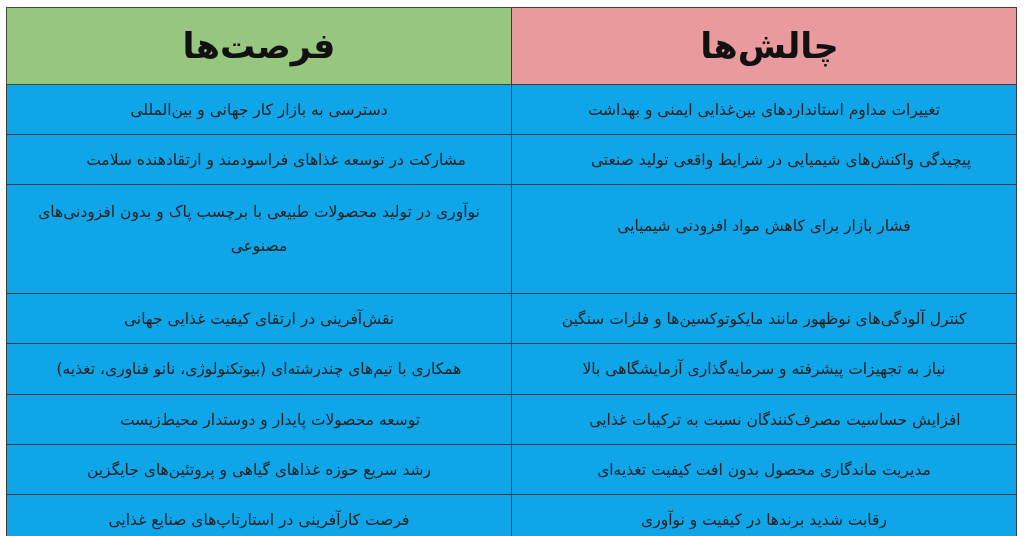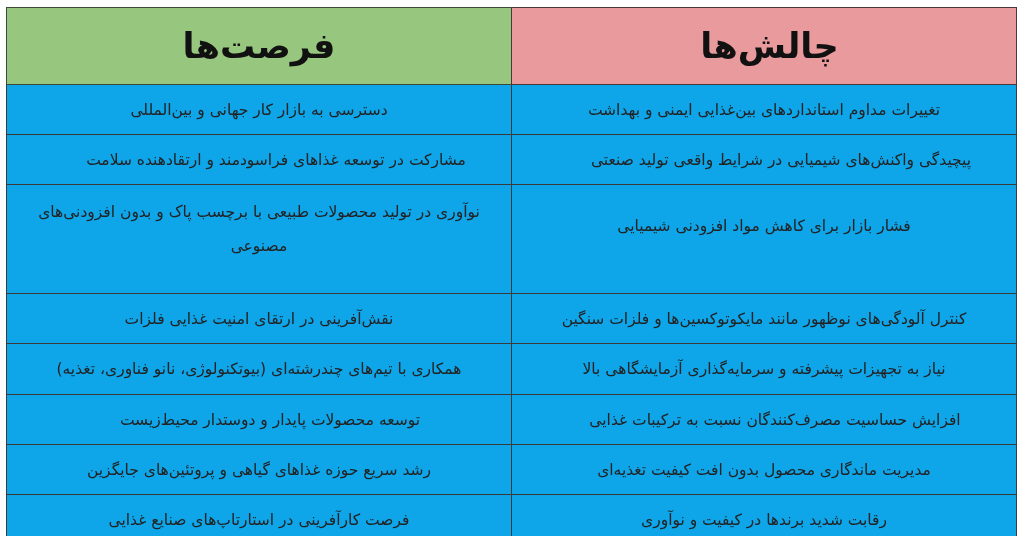--- a/index.html
+++ b/index.html
@@ -83,21 +83,21 @@
       <tr class="r2">
         <td class="challenge-cell">پیچیدگی واکنش‌های شیمیایی در شرایط واقعی تولید صنعتی</td>
         <td class="opportunity-cell">مشارکت در توسعه غذاهای فراسودمند و ارتقادهنده سلامت</td>
       </tr>
       <tr class="r3">
         <td class="challenge-cell">فشار بازار برای کاهش مواد افزودنی شیمیایی</td>
         <td class="opportunity-cell">نوآوری در تولید محصولات طبیعی با برچسب پاک و بدون افزودنی‌های مصنوعی</td>
       </tr>
       <tr class="r4">
         <td class="challenge-cell">کنترل آلودگی‌های نوظهور مانند مایکوتوکسین‌ها و فلزات سنگین</td>
-        <td class="opportunity-cell">نقش‌آفرینی در ارتقای امنیت غذایی فلزات</td>
+        <td class="opportunity-cell">نقش‌آفرینی در ارتقای کیفیت غذایی جهانی</td>
       </tr>
       <tr class="r5">
         <td class="challenge-cell">نیاز به تجهیزات پیشرفته و سرمایه‌گذاری آزمایشگاهی بالا</td>
         <td class="opportunity-cell">همکاری با تیم‌های چندرشته‌ای (بیوتکنولوژی، نانو فناوری، تغذیه)</td>
       </tr>
       <tr class="r6">
         <td class="challenge-cell">افزایش حساسیت مصرف‌کنندگان نسبت به ترکیبات غذایی</td>
         <td class="opportunity-cell">توسعه محصولات پایدار و دوستدار محیط‌زیست</td>
       </tr>
       <tr class="r7">

